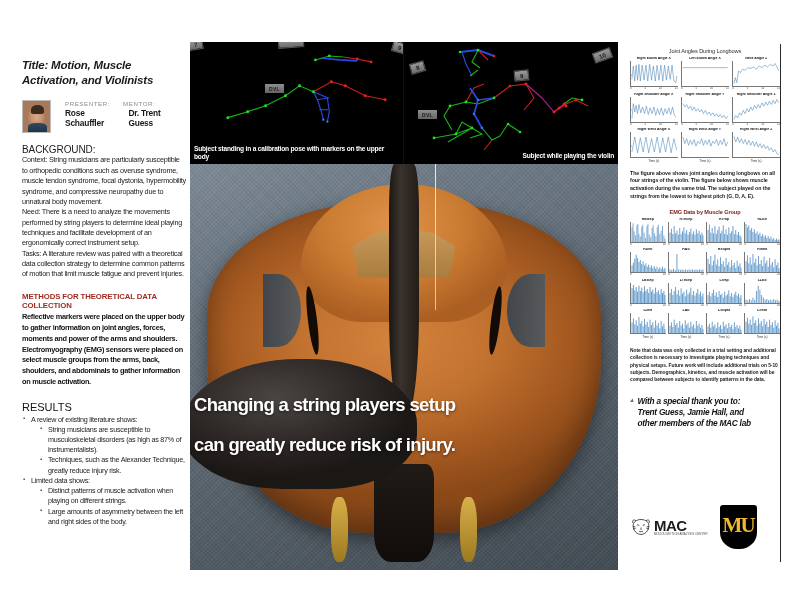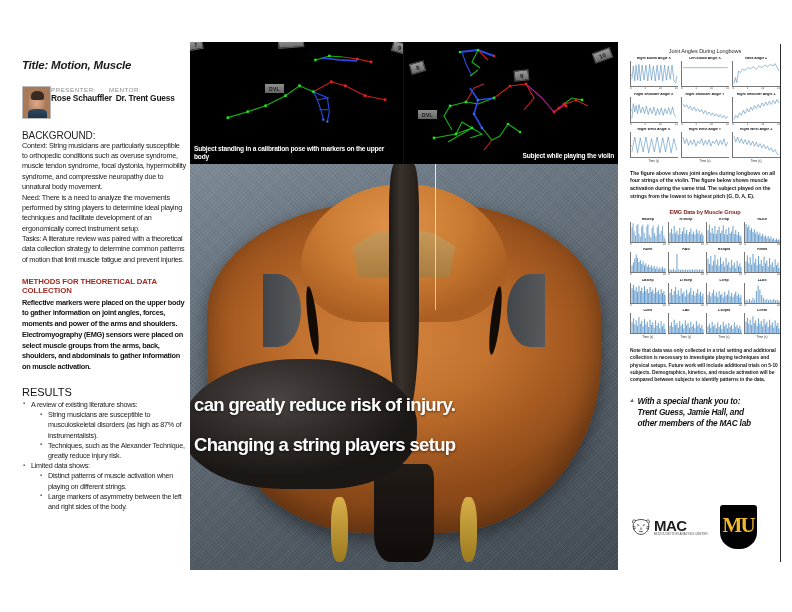--- a/index.html
+++ b/index.html
@@ -13,21 +13,21 @@
 
   
   .left-col {
     position: absolute; left: 22px; top: 58px; width: 164px; height: 500px;
   }
   .poster-title {
     font-size: 11.5px; font-weight: bold; font-style: italic;
     color: #1a1a1a; line-height: 1.28; letter-spacing: -0.2px;
   }
   .presenter-block {
-    margin-top: 13px; display: flex; align-items: flex-start; gap: 0;
+    margin-top: 13px; display: flex; align-items: flex-start; gap: 14px;
   }
   .headshot {
     width: 29px; height: 33px; flex: 0 0 29px;
     background:
       radial-gradient(ellipse 9px 11px at 50% 52%, #d8a98c 0%, #c4916f 65%, #a87a59 100%),
       linear-gradient(175deg, #6c7f4e 0%, #7e8f5a 40%, #4d6038 100%);
     border: 0.5px solid #bbb; position: relative; overflow: hidden;
   }
   .headshot::after {
     content:''; position:absolute; left:5px; bottom:0; width:19px; height:9px;
@@ -248,20 +248,21 @@
   }
 </style>
 </head>
 <body>
 
 <div id="poster">
 
   <div class="left-col">
     <div class="poster-title">
       <div>Title: Motion, Muscle</div>
+      <div>Activation, and Violinists</div>
     </div>
 
     <div class="presenter-block">
       <div class="headshot"></div>
       <div class="names">
         <div class="name-labels">
           <span class="lbl-small">PRESENTER:</span>
           <span class="lbl-small">MENTOR:</span>
         </div>
         <div class="name-vals">
@@ -288,21 +289,21 @@
         <span>A review of existing literature shows:</span>
         <ul class="lv2">
           <li>String musicians are susceptible to musculoskeletal disorders (as high as 87% of instrumentalists).</li>
           <li>Techniques, such as the Alexander Technique, greatly reduce injury risk.</li>
         </ul>
       </li>
       <li>
         <span>Limited data shows:</span>
         <ul class="lv2">
           <li>Distinct patterns of muscle activation when playing on different strings.</li>
-          <li>Large markers of asymmetry between the left and right sides of the body.</li>
+          <li>Large amounts of asymmetry between the left and right sides of the body.</li>
         </ul>
       </li>
     </ul>
   </div>
 
   <div class="center-col">
 
     <div class="mocap-row">
 
       <div class="mocap">
@@ -415,22 +416,22 @@
           <i style="left:34%"></i>
           <i style="left:62%"></i>
           <i style="left:90%"></i>
       </div>
       <div class="v-neck"></div>
       <div class="v-tailpiece"></div>
       <div class="v-peg-l"></div>
       <div class="v-peg-r"></div>
       <div class="v-chinrest"></div>
       <div class="v-quote">
+        <div>Changing a string players setup</div>
         <div>can greatly reduce risk of injury.</div>
-        <div>Changing a string players setup</div>
       </div>
     </div>
   </div>
 
   <div class="divider"></div>
 
   <div class="right-col">
 
     <div>
       <div class="fig-title">Joint Angles During Longbows</div>

